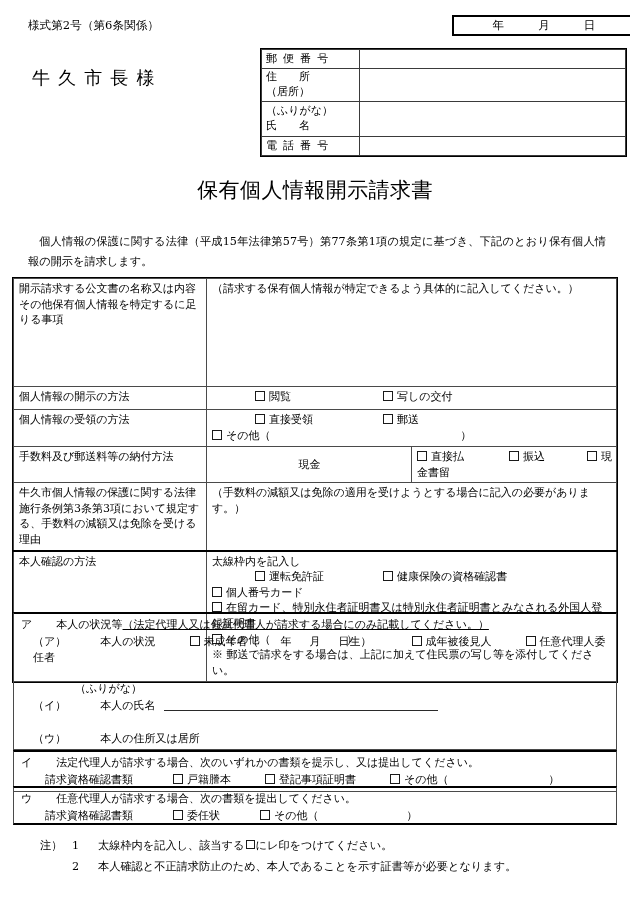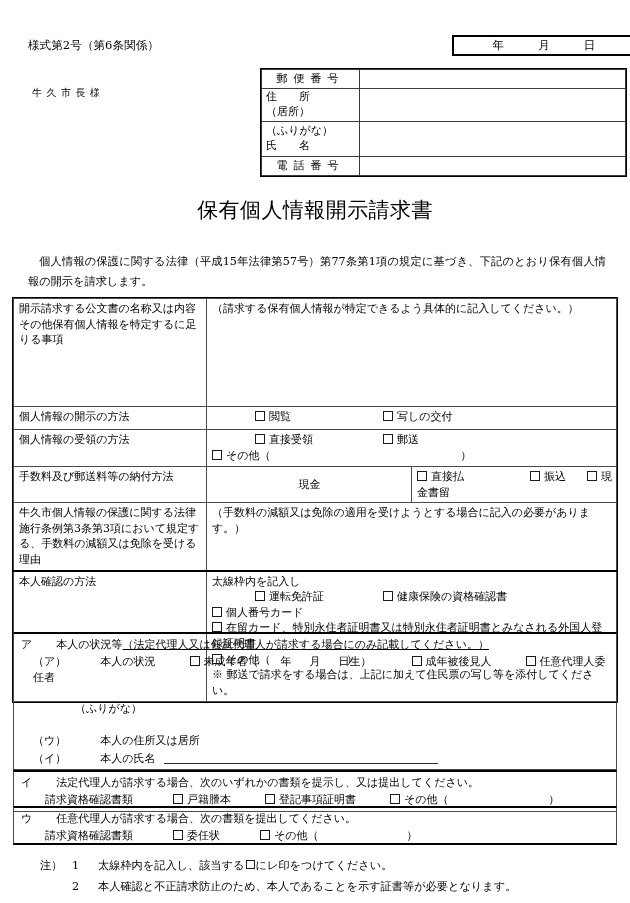--- a/index.html
+++ b/index.html
@@ -17,21 +17,21 @@
     position: relative;
     overflow: hidden;
   }
   .page {
     position: relative;
     width: 630px;
     height: 903px;
   }
 
   
-  .abs { position: absolute; margin-top: 20px; }
+  .abs { position: absolute; }
   .cb {
     display: inline-block;
     width: 8px;
     height: 8px;
     border: 1px solid #1a1a1a;
     vertical-align: -1px;
     margin-right: 4px;
     background: #fff;
   }
   .spread {
@@ -61,21 +61,21 @@
   .date-box .dparts {
     font-size: 11.5px;
     letter-spacing: 0.02em;
   }
   .date-box .dparts span { margin: 0 17px; }
 
   
   .addressee {
     left: 32px;
     top: 66px;
-    font-size: 10px;
+    font-size: 18px;
     letter-spacing: 0.45em;
   }
 
   
   .appl-table {
     left: 261px;
     top: 49px;
     width: 356px;
     border-collapse: collapse;
     border-spacing: 0;
@@ -92,21 +92,21 @@
     font-size: 11px;
     padding: 1px 4px;
     line-height: 1.35;
   }
   .appl-table td.val { width: 265px; }
   .lbl .l1 { display: block; text-align: justify; }
   .just {
     display: flex;
     justify-content: space-between;
   }
-  .ctr { text-align: center; display: block; }
+  .ctr { display: block; }
 
   
   .doc-title {
     left: 0;
     top: 176px;
     width: 630px;
     text-align: center;
     font-size: 21px;
     letter-spacing: 0.02em;
     font-family: "DejaVu Serif", "Liberation Serif", serif;
@@ -150,21 +150,21 @@
   }
   .main-table tr.thick > td {
     border-bottom: 2px solid #000;
   }
   .opt-row { display: block; }
 
   
   .m1 { display: inline-block; width: 128px; padding-left: 43px; }
   .m2 { display: inline-block; }
   .pay1 { display: inline-block; width: 92px; }
-  .pay2 { display: inline-block; width: 78px; text-align: center; }
+  .pay2 { display: inline-block; width: 78px; }
 
   
   .sec {
     border: 1px solid #4a4a4a;
     box-sizing: border-box;
     font-size: 11px;
     line-height: 1.5;
     padding: 3px 6px 3px 7px;
   }
   .sec-a {
@@ -342,25 +342,25 @@
     </table>
 
   <div class="abs sec sec-a">
     <span class="opt-row">
       <span>ア</span><span class="gap-a"></span><span>本人の状況等</span><span class="u-line">（法定代理人又は任意代理人が請求する場合にのみ記載してください。）</span>
     </span>
     <span class="opt-row ind1">
       <span>（ア）</span><span class="gap-c"></span><span>本人の状況</span><span class="gap-c"></span><span><span class="cb"></span><span>未成年者（</span></span><span style="display:inline-block;width:22px"></span><span>年</span><span style="display:inline-block;width:18px"></span><span>月</span><span style="display:inline-block;width:18px"></span><span>日生）</span><span class="gap-b"></span><span><span class="cb"></span><span>成年被後見人</span></span><span class="gap-c"></span><span><span class="cb"></span><span>任意代理人委任者</span></span>
     </span>
     <span class="opt-row ind2" style="margin-top:14px">（ふりがな）</span>
+    <span class="opt-row ind1">
+      <span>（イ）</span><span class="gap-c"></span><span>本人の氏名</span><span class="name-rule"></span>
+    </span>
     <span class="opt-row ind1" style="margin-top:16px">
       <span>（ウ）</span><span class="gap-c"></span><span>本人の住所又は居所</span>
-    </span>
-    <span class="opt-row ind1">
-      <span>（イ）</span><span class="gap-c"></span><span>本人の氏名</span><span class="name-rule"></span>
     </span>
   </div>
 
   <div class="abs sec sec-b">
     <span class="opt-row">
       <span>イ</span><span class="gap-a"></span><span>法定代理人が請求する場合、次のいずれかの書類を提示し、又は提出してください。</span>
     </span>
     <span class="opt-row ind1">
       <span style="padding-left:12px">請求資格確認書類</span><span class="gap-b"></span><span><span class="cb"></span><span>戸籍謄本</span></span><span class="gap-c"></span><span><span class="cb"></span><span>登記事項証明書</span></span><span class="gap-c"></span><span><span class="cb"></span><span>その他（</span><span style="display:inline-block;width:100px"></span><span>）</span></span>
     </span>

